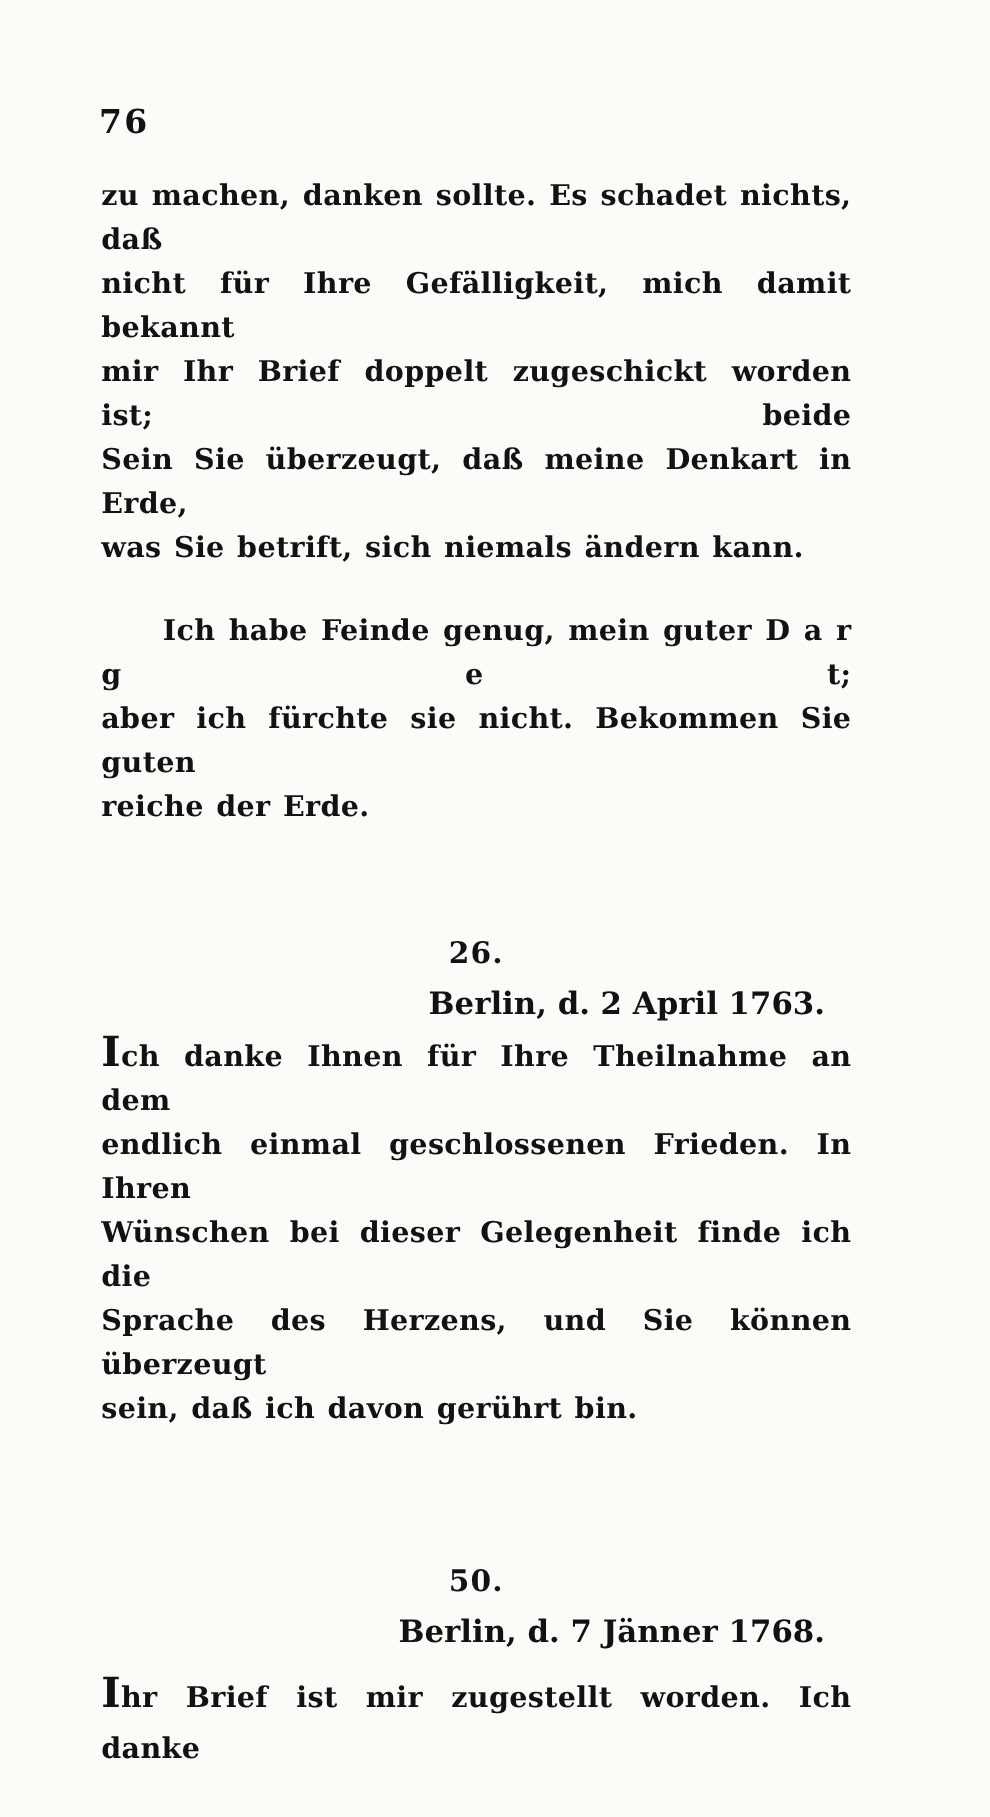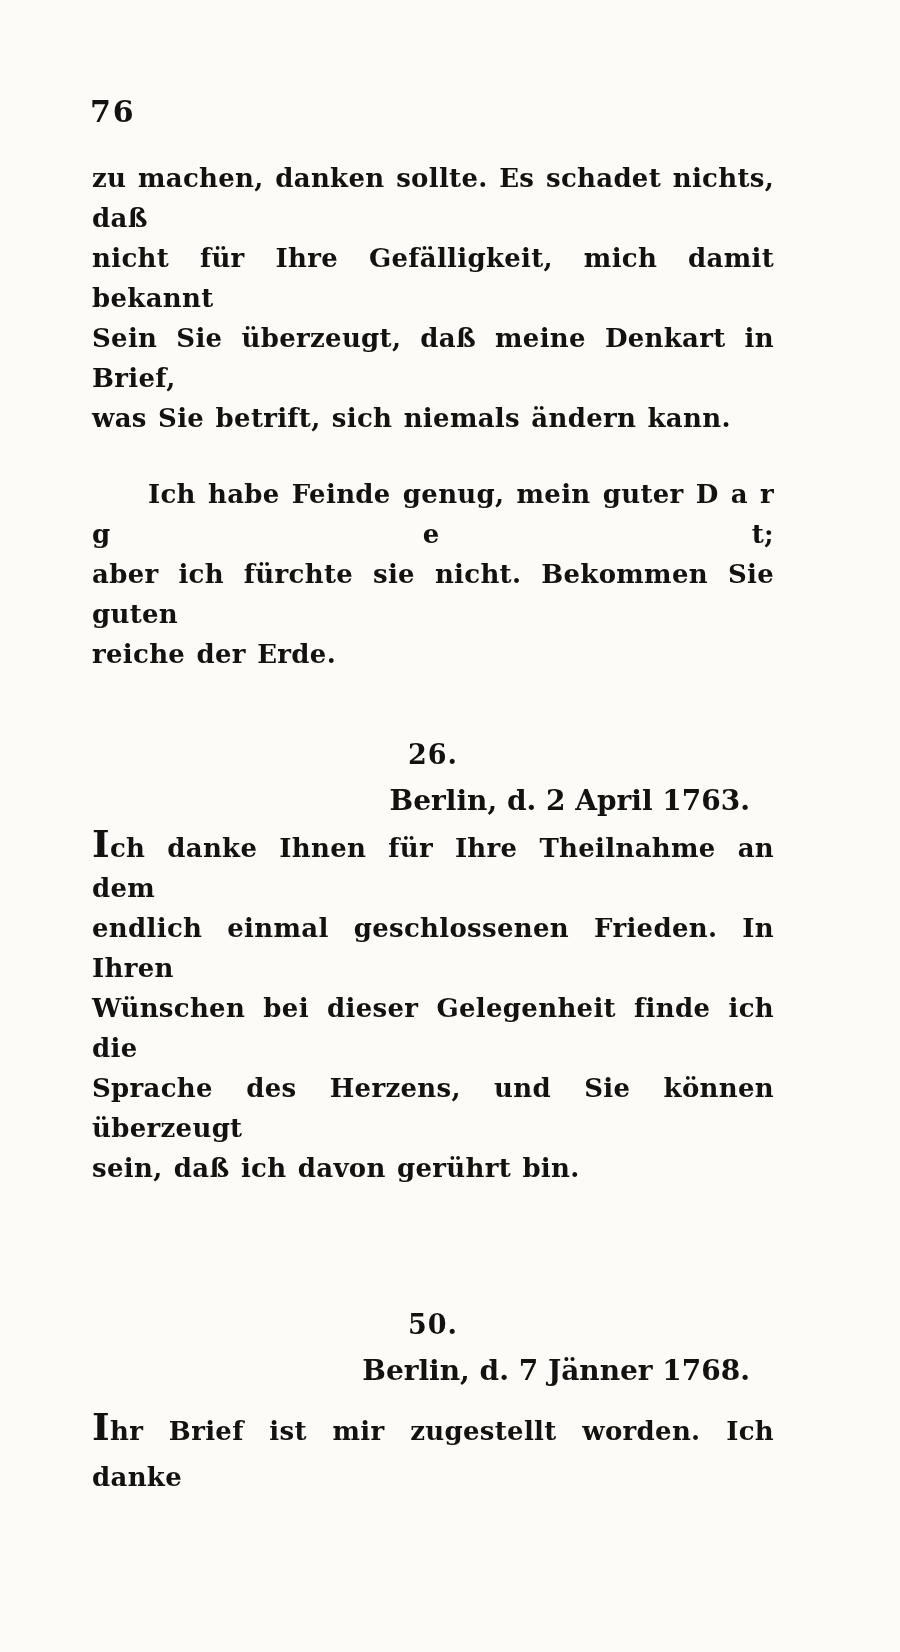--- a/index.html
+++ b/index.html
@@ -46,21 +46,21 @@
   }
   .line.indent {
     text-indent: 56px;
   }
   .line.drop::first-letter {
     font-size: 1.45em;
     line-height: 1;
   }
   .para-2 { margin-top: 36px; }
   .letter-heading {
-    margin-top: 62px;
+    margin-top: 94px;
     font-size: 27px;
     line-height: 38px;
     text-align: center;
     letter-spacing: 1px;
   }
   .dateline {
     margin-top: 10px;
     font-size: 28px;
     line-height: 34px;
     text-align: right;
@@ -76,21 +76,22 @@
 
 <div class="page">
 
   <div class="page-number">76</div>
 
   <div class="text-block">
 
     <div class="para para-1">
         <div class="line">zu machen, danken sollte. Es schadet nichts, daß</div>
         <div class="line">nicht für Ihre Gefälligkeit, mich damit bekannt</div>
-        <div class="line">Sein Sie überzeugt, daß meine Denkart in Brief,</div>
+        <div class="line">mir Ihr Brief doppelt zugeschickt worden ist; beide</div>
+        <div class="line">Sein Sie überzeugt, daß meine Denkart in Erde,</div>
         <div class="line short">was Sie betrift, sich niemals ändern kann.</div>
       </div>
 
     <div class="para para-2">
         <div class="line indent">Ich habe Feinde genug, mein guter D a r g e t;</div>
         <div class="line">aber ich fürchte sie nicht. Bekommen Sie guten</div>
         <div class="line short">reiche der Erde.</div>
       </div>
 
     <div class="letter-heading">26.</div>

